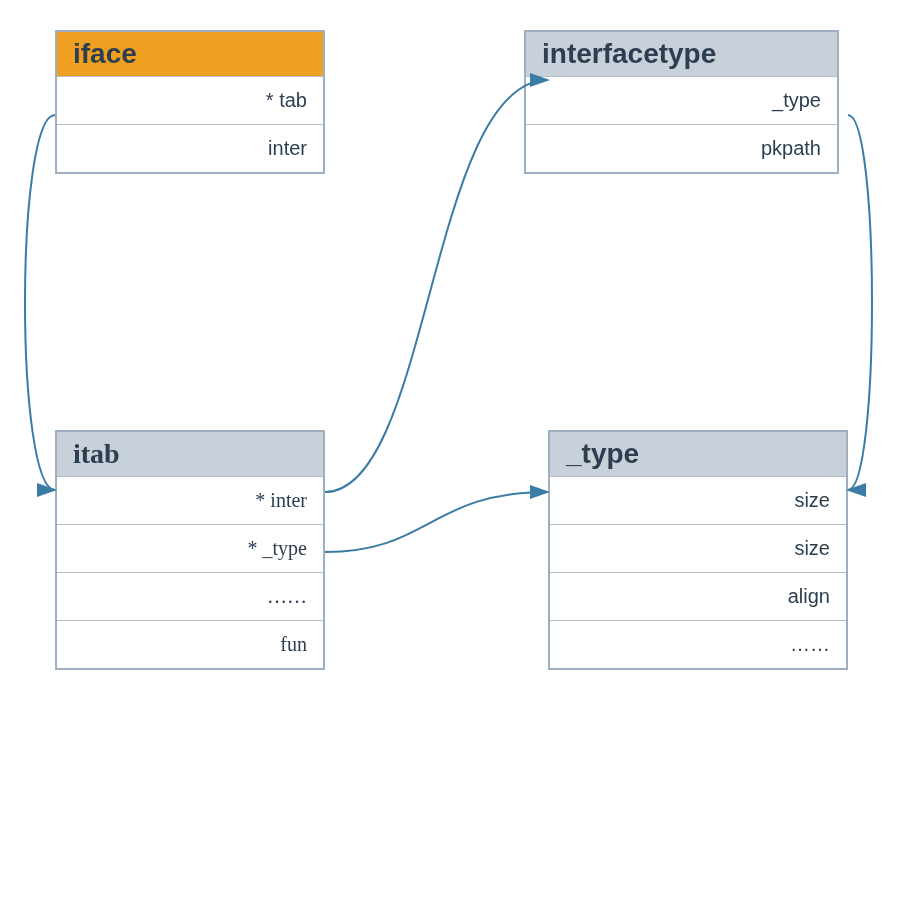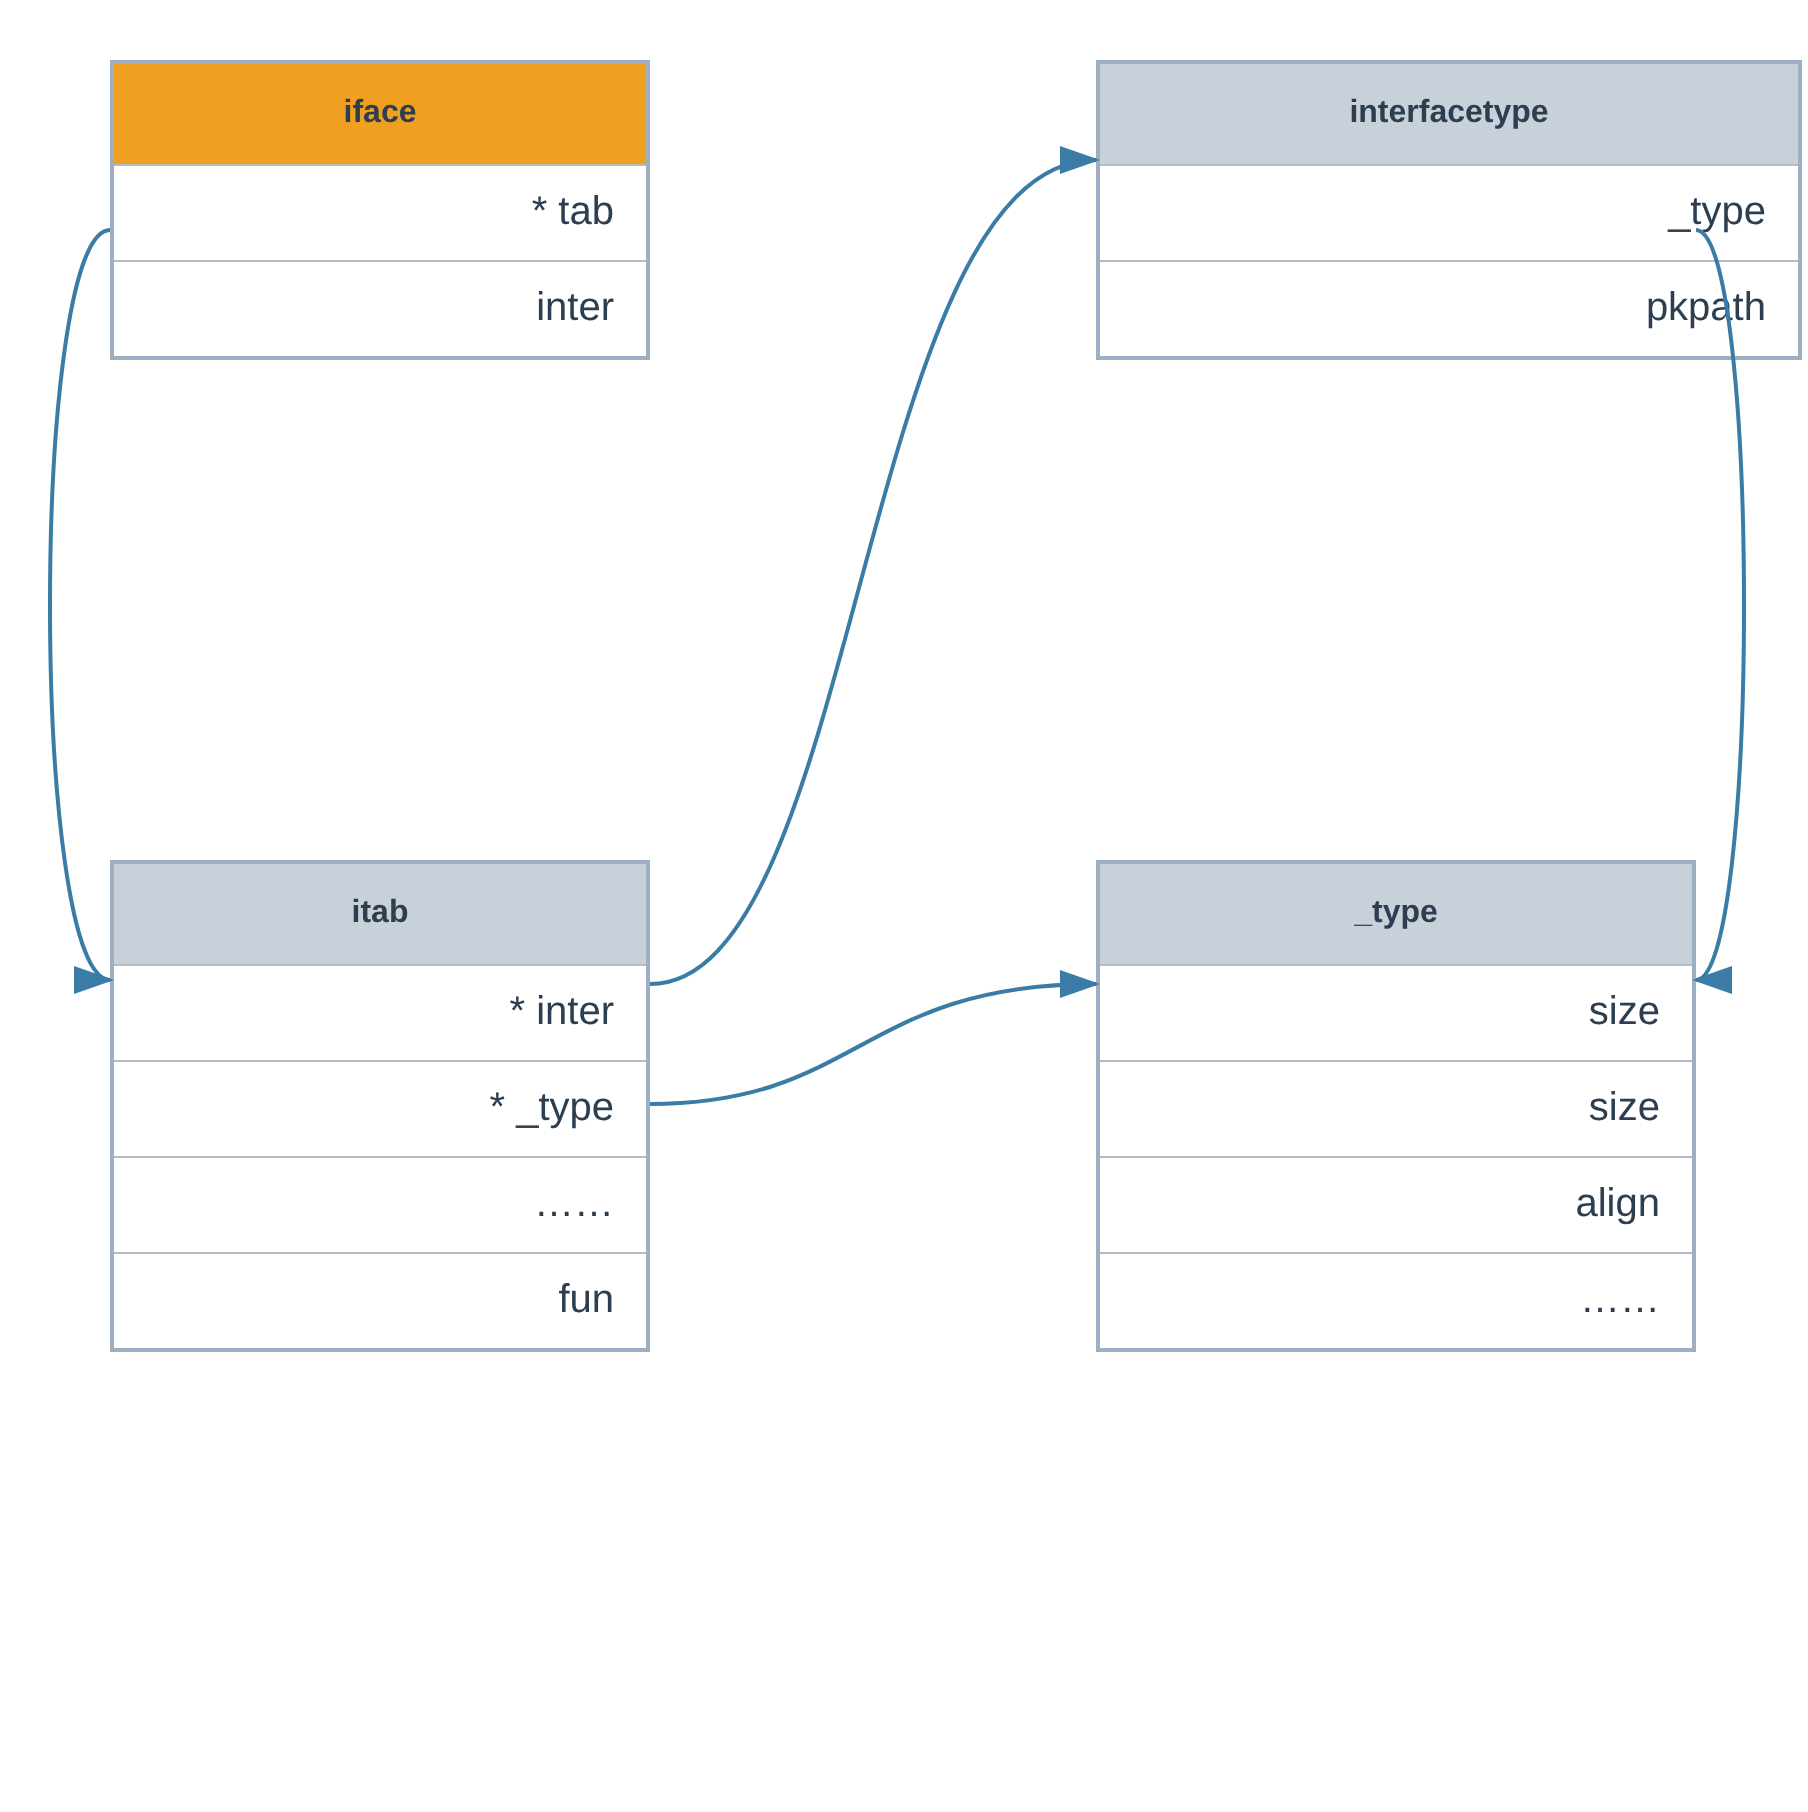--- a/index.html
+++ b/index.html
@@ -19,23 +19,22 @@
     }
 
     .struct-box {
       position: absolute;
       border: 2px solid #9eafc2;
       background: #fff;
       min-width: 140px;
     }
 
     .struct-header {
-      text-align: center;
-      padding: 16px 16px;
-      font-size: 16px;
+      padding: 6px 16px;
+      font-size: 28px;
       font-weight: bold;
       color: #2c3e50;
     }
 
     .struct-header.orange {
       background: #f0a020;
       color: #2c3e50;
     }
 
     .struct-header.gray {
@@ -63,27 +62,27 @@
 <body>
 
 <div class="diagram">
 
   <div class="struct-box" style="left:55px; top:30px; width:270px;">
     <div class="struct-header orange">iface</div>
     <div class="struct-field">* tab</div>
     <div class="struct-field">inter</div>
   </div>
 
-  <div class="struct-box" style="left:548px; top:30px; width:353px;">
+  <div class="struct-box" style="left:524px; top:30px; width:315px;">
     <div class="struct-header gray">interfacetype</div>
     <div class="struct-field">_type</div>
     <div class="struct-field">pkpath</div>
   </div>
 
-  <div class="struct-box" style="left:55px; top:430px; width:270px;">
+  <div class="struct-box" style="left:55px; top:430px; width:270px;font-family:Liberation Serif, serif;">
     <div class="struct-header gray">itab</div>
     <div class="struct-field">* inter</div>
     <div class="struct-field">*  _type</div>
     <div class="struct-field">……</div>
     <div class="struct-field">fun</div>
   </div>
 
   <div class="struct-box" style="left:548px; top:430px; width:300px;">
     <div class="struct-header gray">_type</div>
     <div class="struct-field">size</div>

